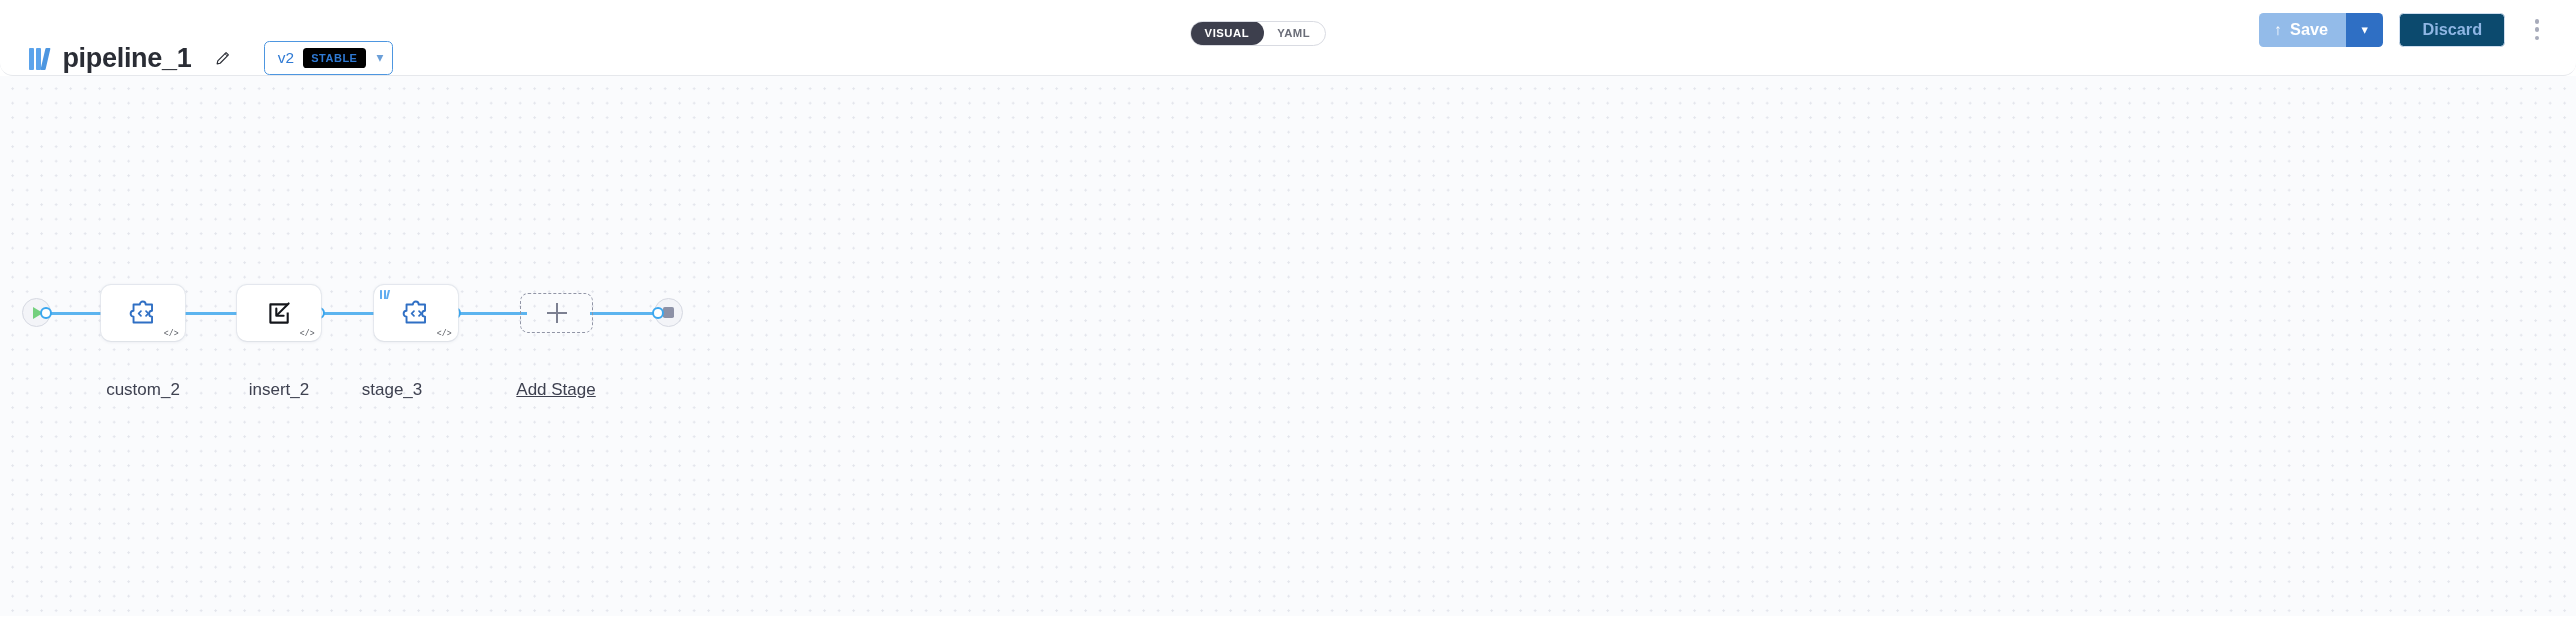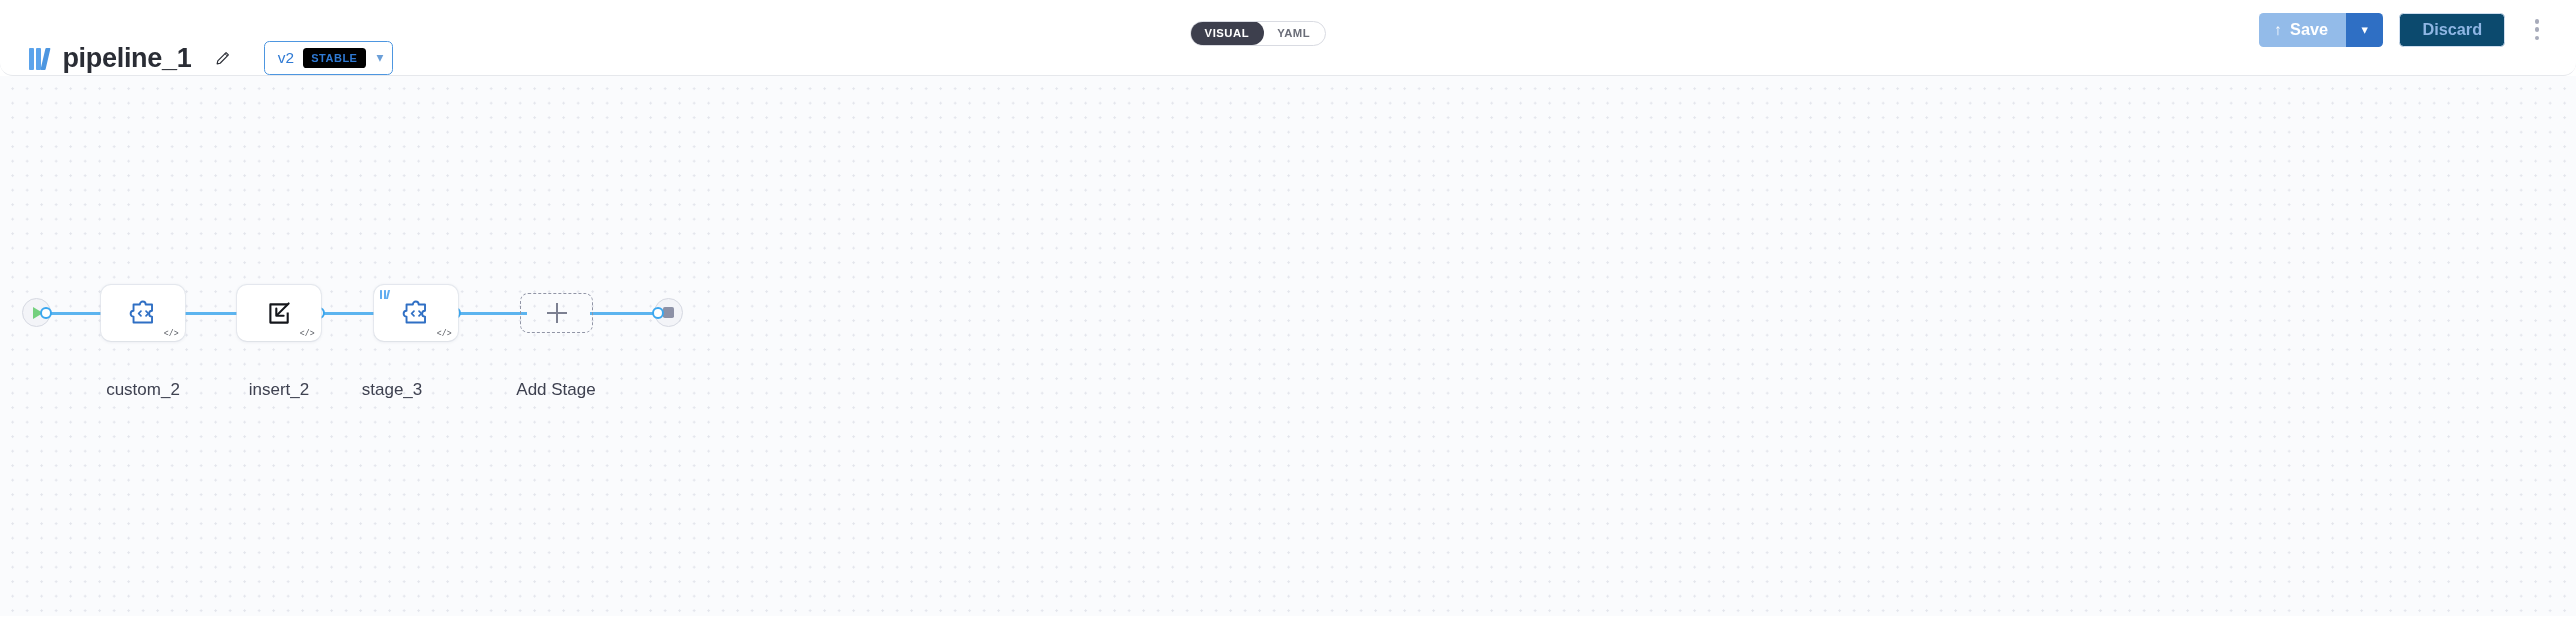--- a/index.html
+++ b/index.html
@@ -453,16 +453,16 @@
     <span class="code-badge">&lt;/&gt;</span>
   </div>
 
   <div class="add-stage" style="left:520px;">
     <span class="add-plus"></span>
   </div>
 
   <div class="node-label" style="left:143px;">custom_2</div>
   <div class="node-label" style="left:279px;">insert_2</div>
   <div class="node-label" style="left:392px;">stage_3</div>
-  <div class="node-label" style="left:556px;">Add Stage</div>
+  <div class="node-label" style="left:556px;text-decoration:underline;">Add Stage</div>
 
 </div>
 
 
 </body></html>

